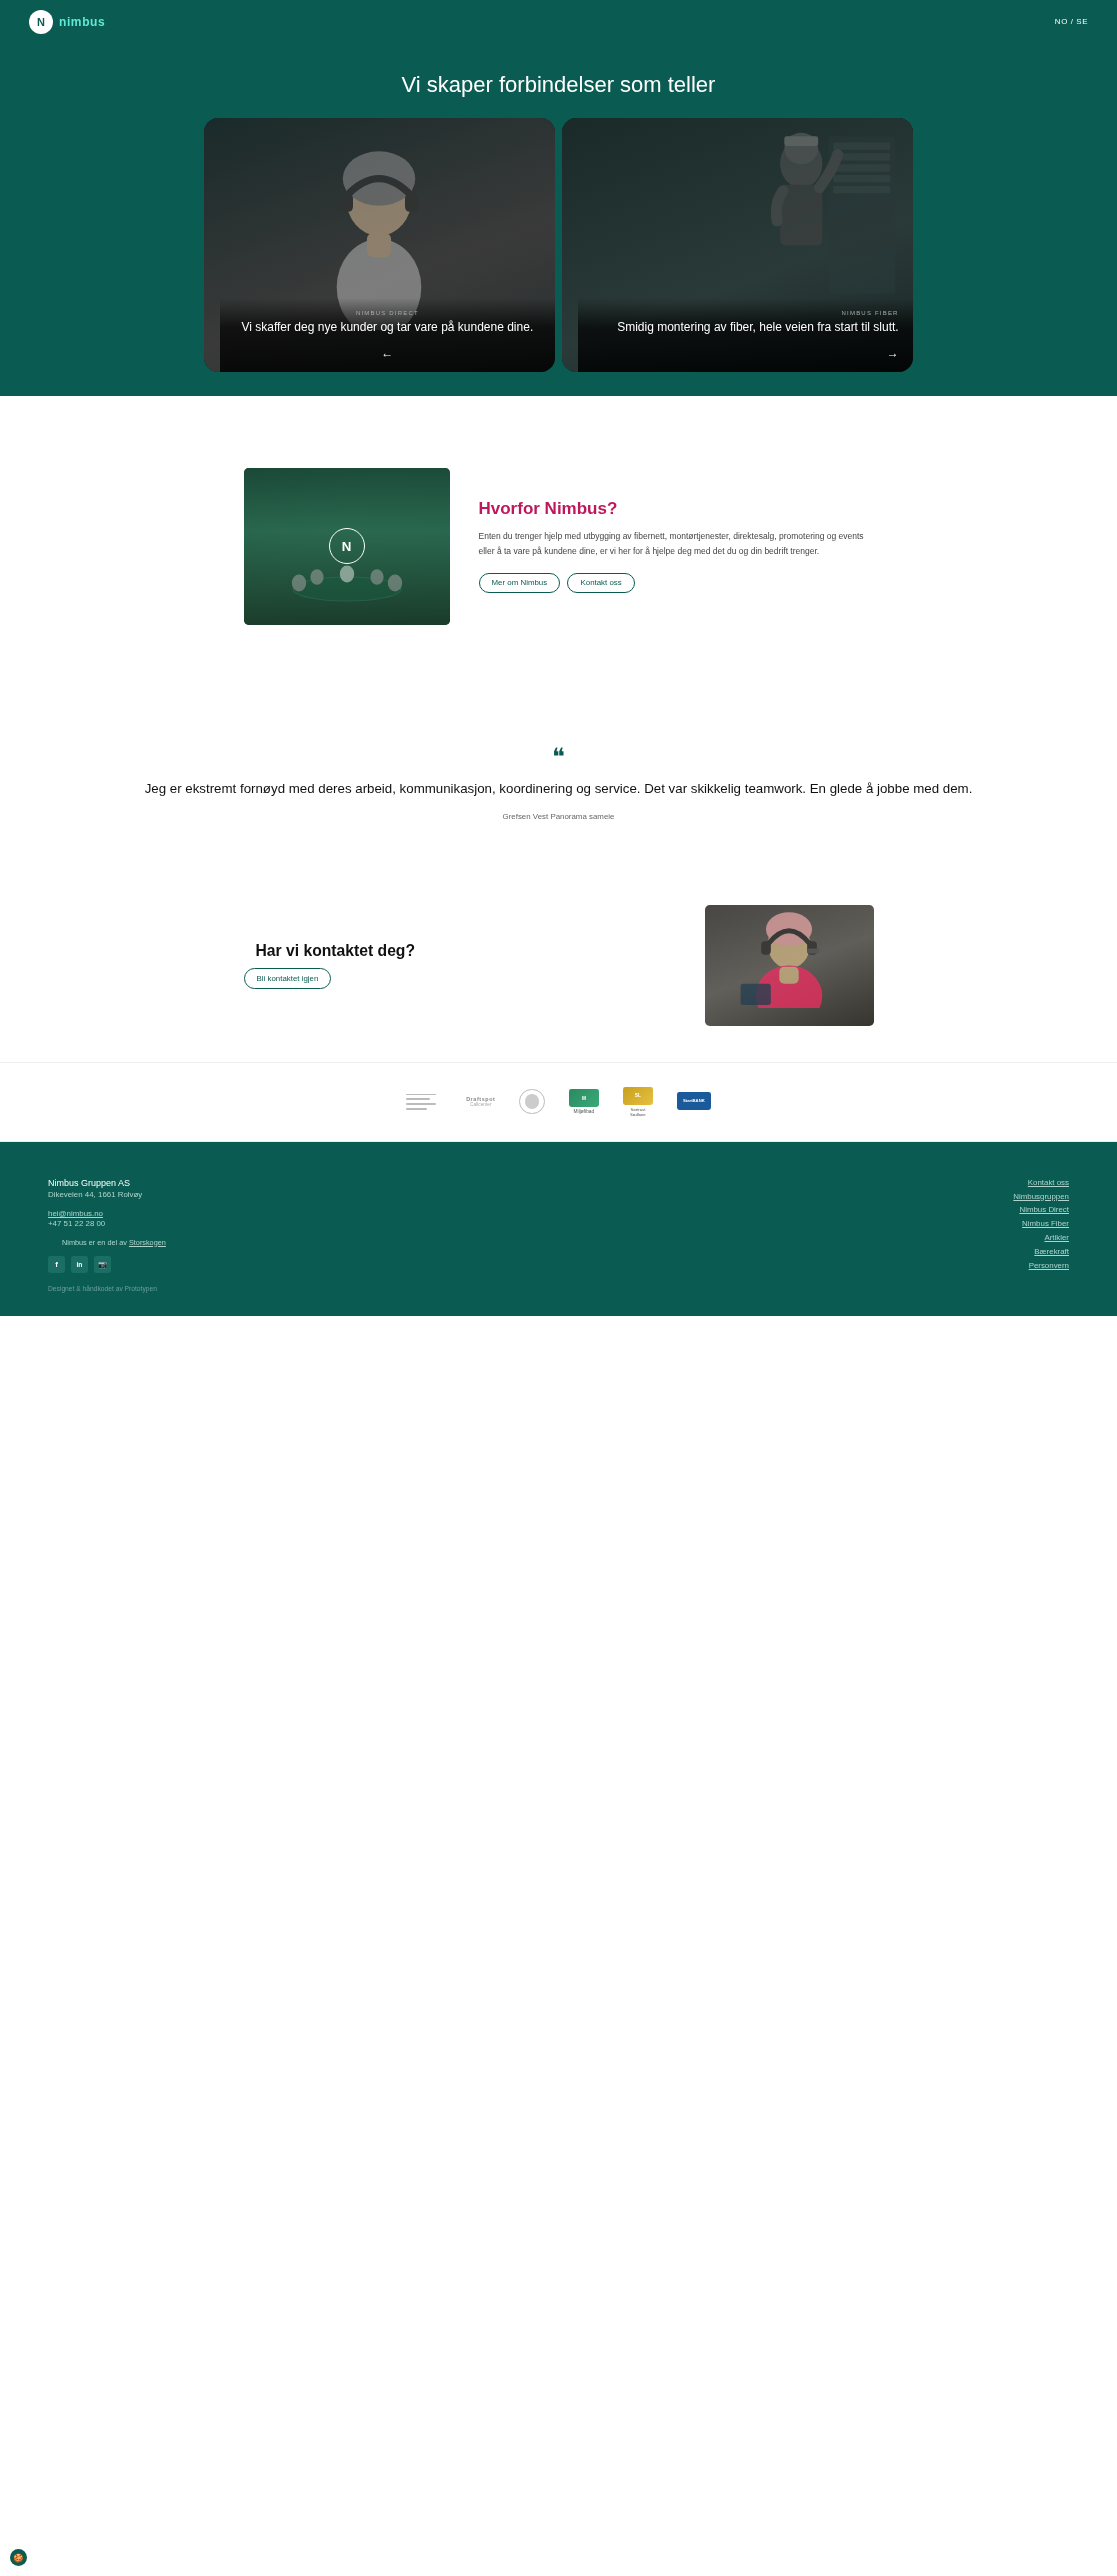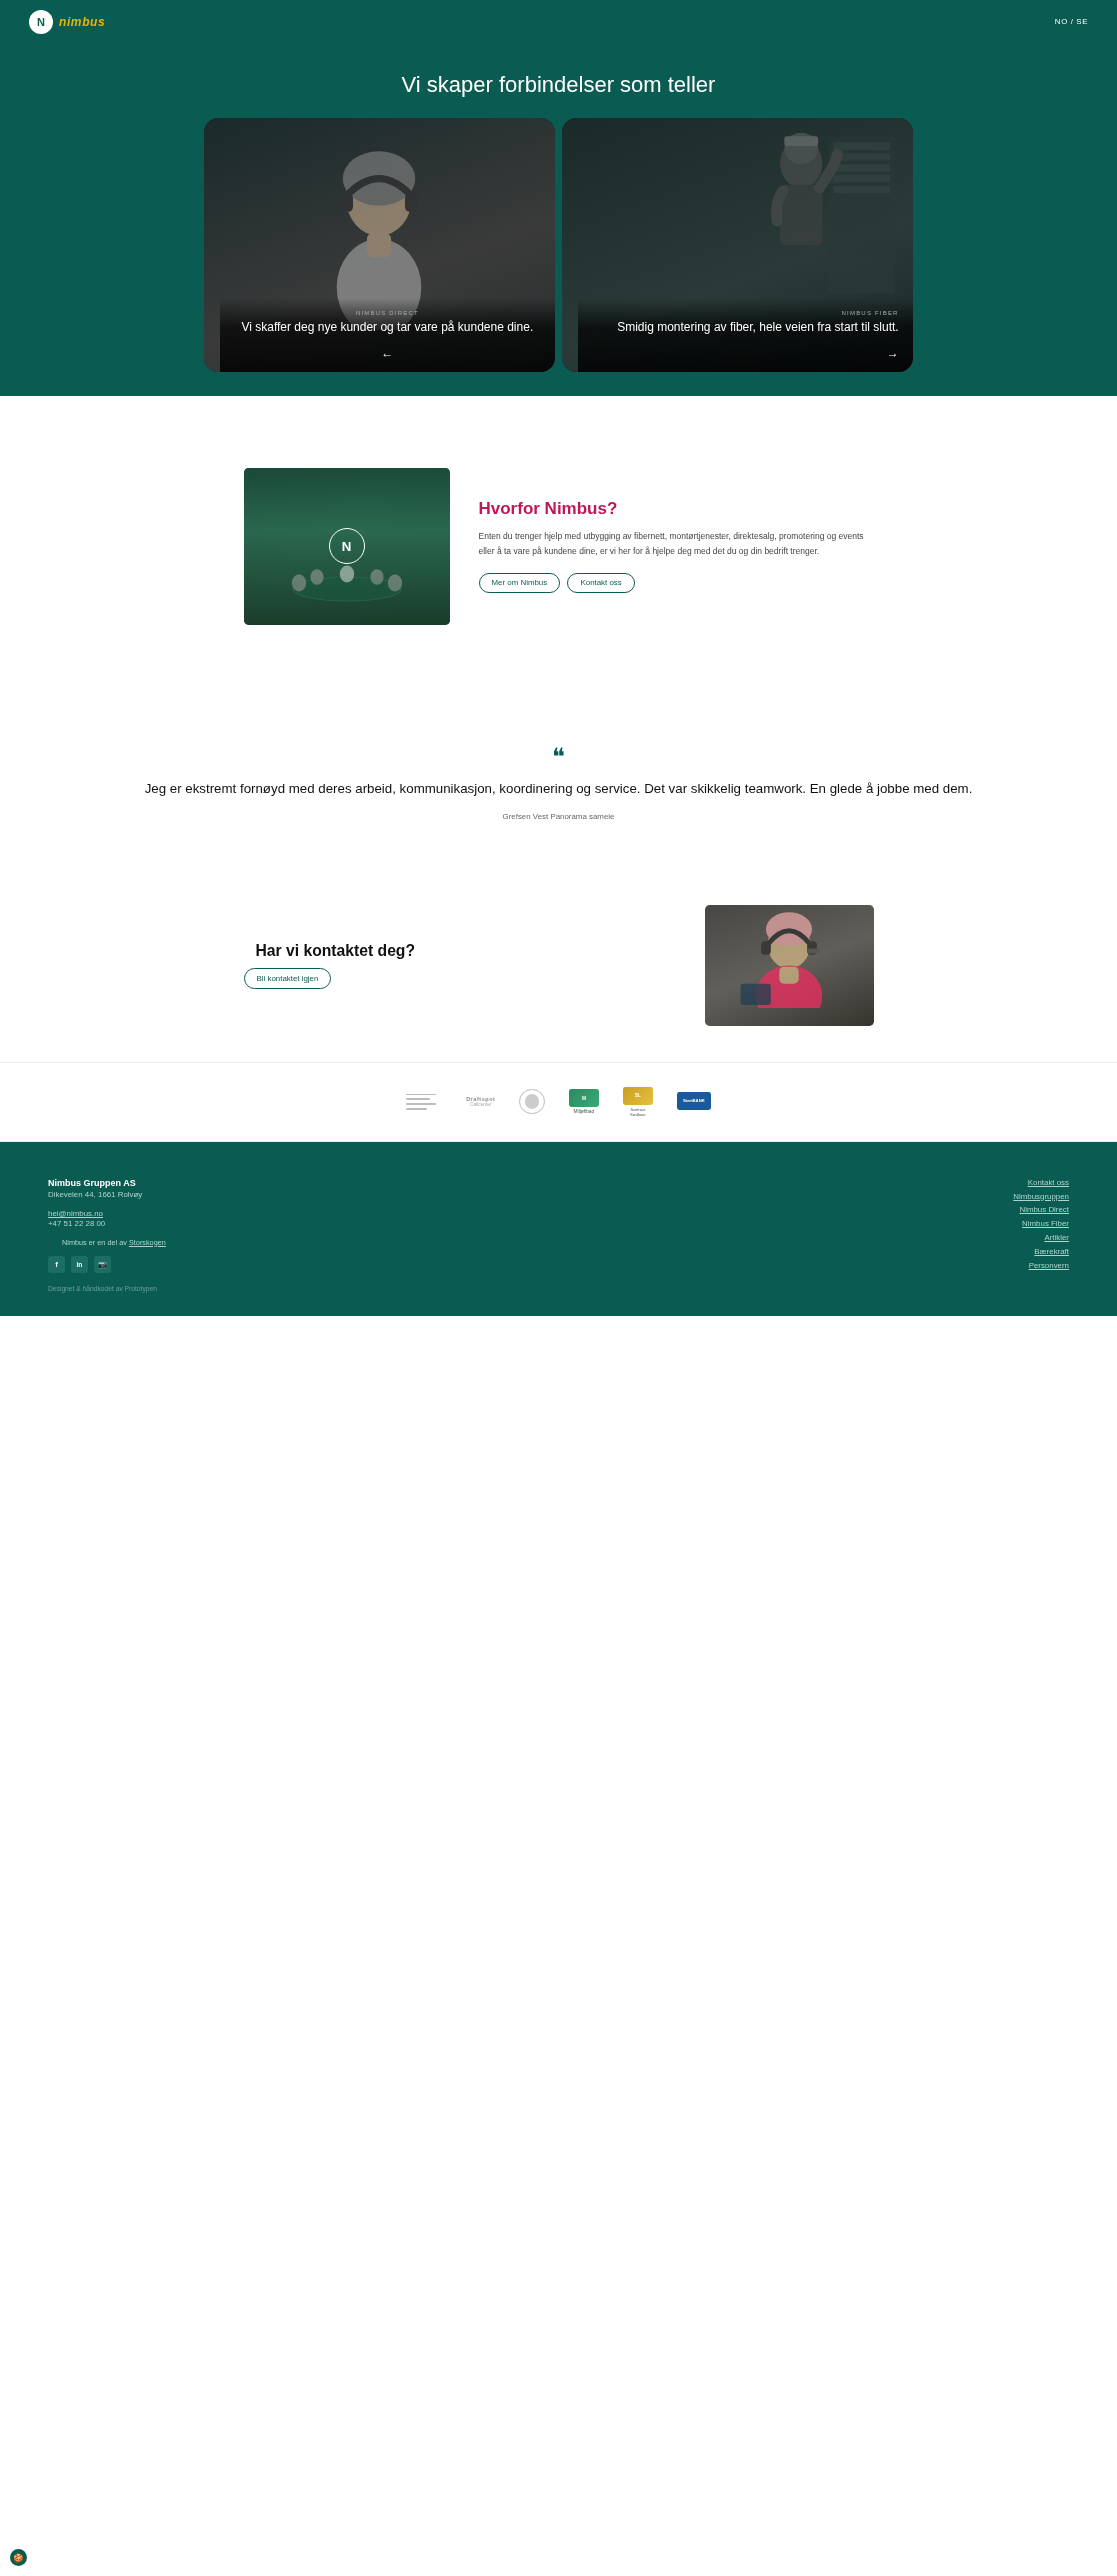--- a/index.html
+++ b/index.html
@@ -20,25 +20,24 @@
       gap: 6px;
     }
     .logo-circle {
       width: 24px; height: 24px;
       background: #fff;
       border-radius: 50%;
       display: flex; align-items: center; justify-content: center;
       font-weight: 900; font-size: 11px; color: #0a5c52;
     }
     .logo-text {
-      color: #eab308;
+      color: #5eead4;
       font-size: 12px;
       font-weight: 600;
       letter-spacing: 0.6px;
-      font-style: italic;
     }
     .lang-switcher {
       color: #fff;
       font-size: 7.9px;
       letter-spacing: 0.6px;
     }
 
     
     .hero {
       background: #0a5c52;
@@ -263,21 +262,21 @@
       background: #0a5c52;
       padding: 36px 48px 24px;
       display: flex;
       justify-content: space-between;
       align-items: flex-start;
     }
     .footer-left {}
     .footer-company {
       color: #fff;
       font-size: 9px;
-      font-weight: 700;
+      font-weight: 400;
       margin-bottom: 2.4px;
     }
     .footer-address {
       color: #aed4cc;
       font-size: 7.9px;
       margin-bottom: 9.7px;
     }
     .footer-email {
       color: #aed4cc;
       font-size: 7.9px;

